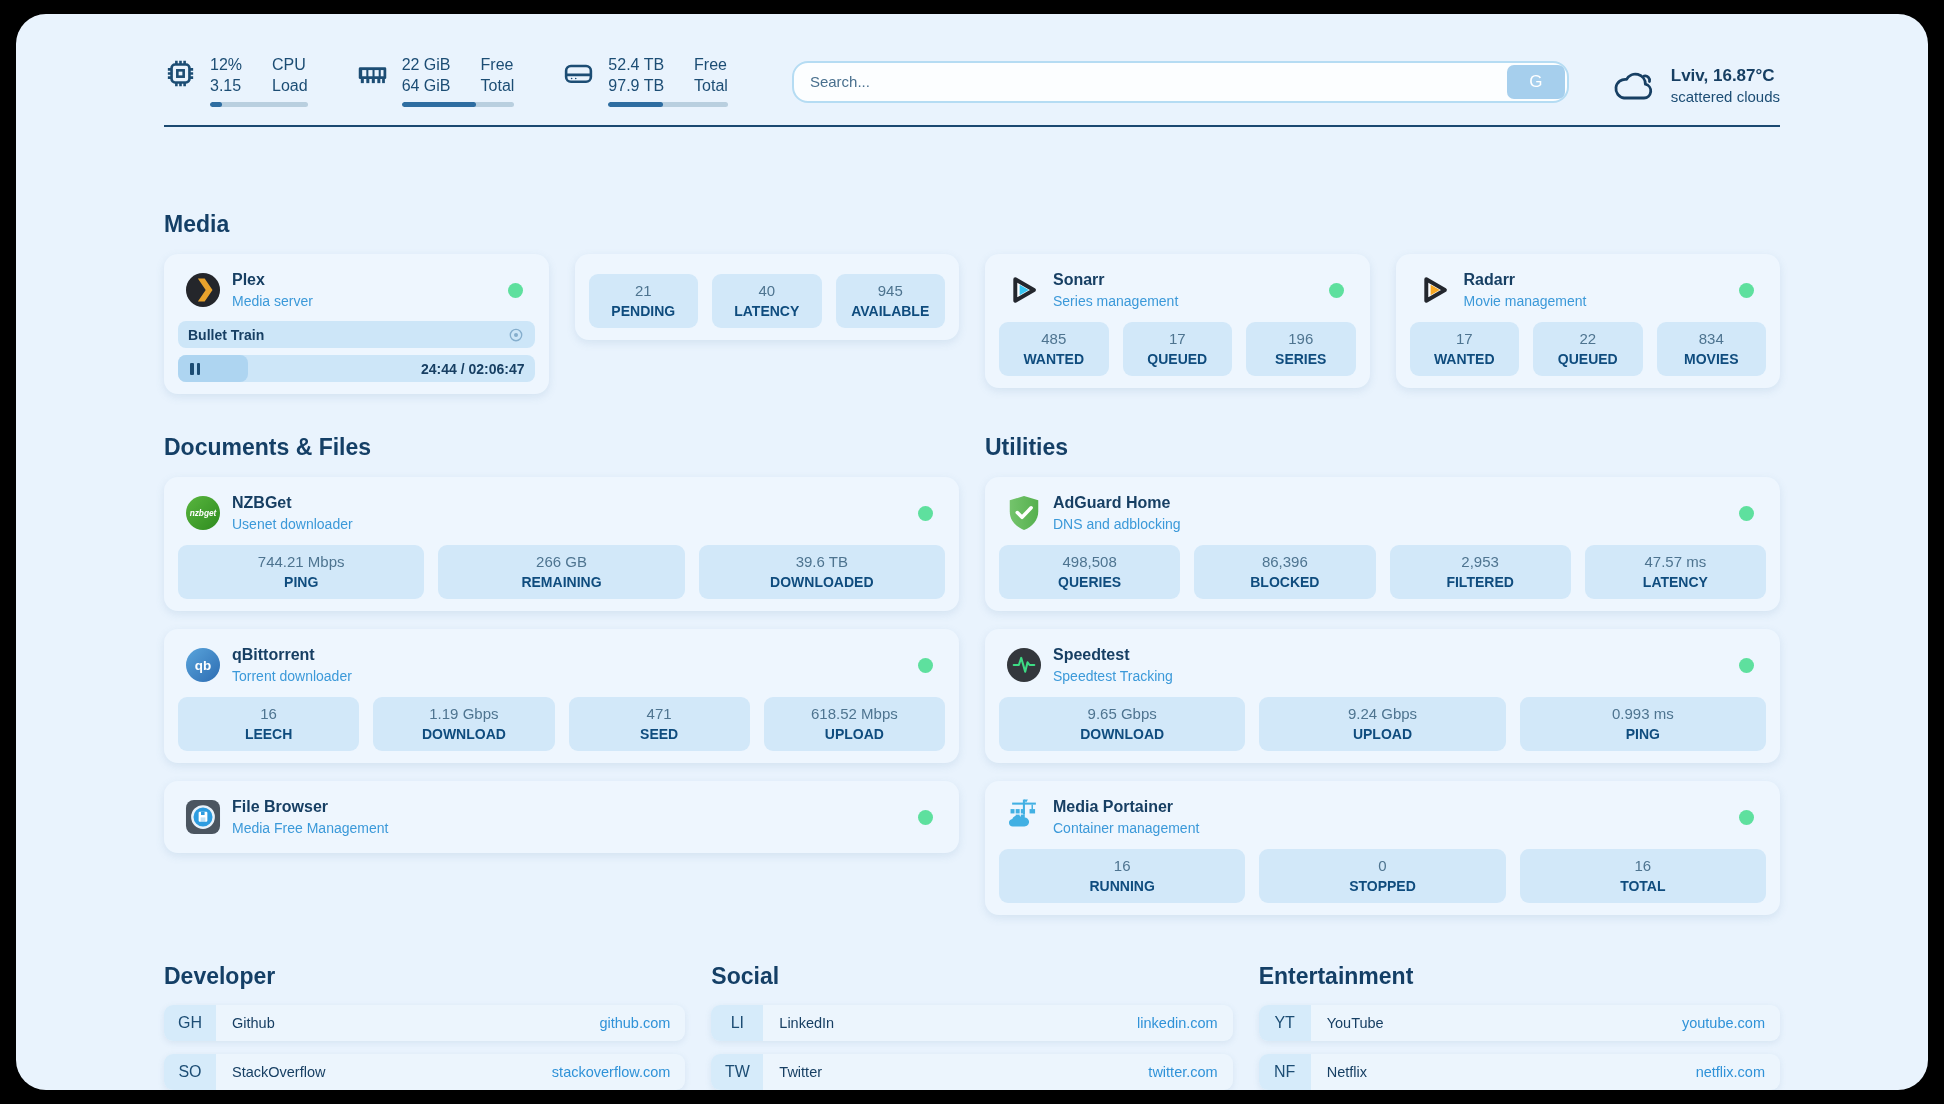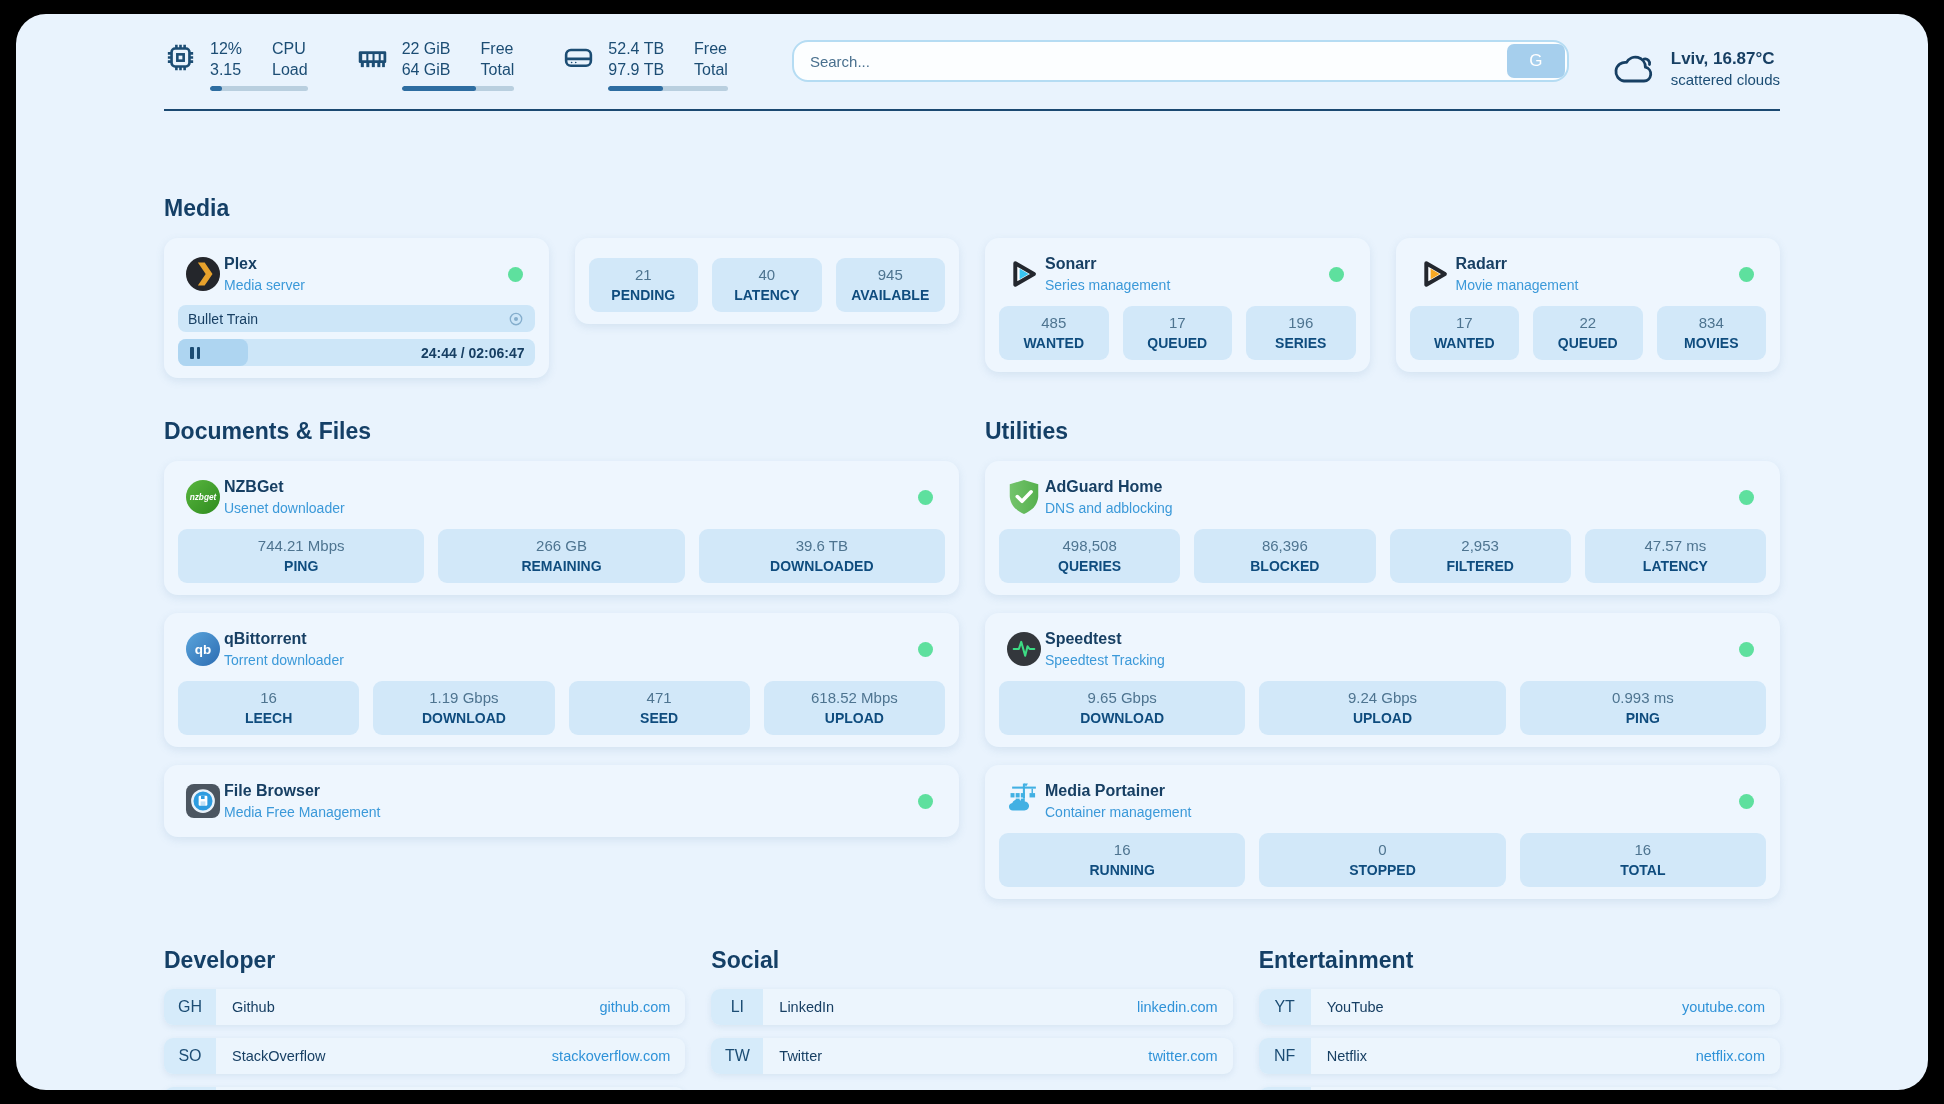--- a/index.html
+++ b/index.html
@@ -1,21 +1,21 @@
 <!DOCTYPE html>
 <html><head>
 <meta charset="utf-8">
 <style>
   html,body{margin:0;padding:0;}
   body{width:1944px;height:1104px;background:#000;font-family:"Liberation Sans",sans-serif;position:relative;overflow:hidden;}
   .panel{position:absolute;left:16px;top:14px;right:16px;bottom:14px;background:#e9f3fd;border-radius:30px;overflow:hidden;}
   .content{padding:0 148px;}
 
   
-  .header{display:flex;align-items:flex-start;padding-top:24px;}
+  .header{display:flex;align-items:center;padding-top:40px;}
   .hstat{display:flex;gap:13px;align-items:flex-start;margin-right:48px;}
   .hstat svg{width:33px;height:33px;margin-top:3px;flex:none;}
   .hstat-cols{display:grid;grid-template-columns:auto auto;column-gap:30px;font-size:16px;font-weight:500;color:#1c4d74;line-height:21px;}
   .hbar{margin-top:6px;height:5px;border-radius:3px;background:#b9cfdf;overflow:hidden;}
   .hbar-fill{height:100%;background:#2e6da1;border-radius:3px;}
   .search-wrap{flex:1;position:relative;margin:2px 44px 0 16px;}
   .search-input{width:100%;box-sizing:border-box;height:42px;border:2px solid #b5dcf3;border-radius:16px;background:#fcfeff;padding:0 74px 0 16px;font-size:15px;color:#1c4d74;font-family:"Liberation Sans",sans-serif;outline:none;}
   .search-input::placeholder{color:#49708e;opacity:1;}
   .search-btn{position:absolute;right:4px;top:4px;bottom:4px;width:58px;background:#a6cfed;border:none;border-radius:7px;color:#fff;font-size:17px;font-weight:500;cursor:pointer;font-family:"Liberation Sans",sans-serif;}
   .weather{display:flex;gap:14px;align-items:center;margin-top:10px;}
@@ -26,34 +26,34 @@
 
   
   .sec-title{font-size:23px;font-weight:600;color:#143f66;}
   .media-sec{margin-top:84px;}
   .media-grid{display:grid;grid-template-columns:repeat(4,1fr);gap:26px;margin-top:16px;align-items:start;}
   .two-col{display:grid;grid-template-columns:1fr 1fr;column-gap:26px;margin-top:40px;align-items:start;}
   .col-cards{display:flex;flex-direction:column;gap:18px;margin-top:16px;}
 
   
   .card{background:#eef6fe;border-radius:14px;padding:12px 14px;box-shadow:0 3px 9px rgba(100,140,180,.16);cursor:pointer;}
-  .card-head{display:flex;align-items:center;gap:2px;padding:4px 6px;}
+  .card-head{display:flex;align-items:center;gap:10px;padding:4px 6px;}
   .svc-icon{width:38px;height:38px;flex:none;display:flex;align-items:center;justify-content:center;}
   .svc-icon svg{width:38px;height:38px;}
   .svc-title{font-size:16px;font-weight:600;color:#173f63;line-height:20px;}
   .svc-sub{font-size:14px;color:#3b99d9;line-height:18px;margin-top:2px;}
   .dot{margin-left:auto;width:15px;height:15px;border-radius:50%;background:#5ee09e;flex:none;margin-right:6px;}
   .stats{display:flex;gap:14px;margin-top:8px;}
   .stat{flex:1;background:#d2e8f9;border-radius:9px;text-align:center;padding:7px 4px 8px;}
   .stat-val{font-size:15px;color:#4e7490;line-height:20px;}
   .stat-lbl{font-size:14px;font-weight:700;color:#0f4c7e;line-height:18px;margin-top:1px;}
 
   
   .media-row{background:#cde6f8;border-radius:8px;height:27px;display:flex;align-items:center;padding:0 10px;margin-top:7px;position:relative;}
-  .mr-title{font-size:14px;color:#173f63;font-weight:400;text-align:right;}
+  .mr-title{font-size:14px;color:#173f63;font-weight:700;text-align:right;}
   .mr-icon{margin-left:auto;display:flex;}
   .mr-icon svg{width:18px;height:18px;}
   .mr-fill{position:absolute;left:0;top:0;bottom:0;background:#aed5f1;border-radius:8px;}
   .pause{position:relative;display:flex;gap:3px;margin-left:2px;}
   .pause span{width:3.5px;height:12px;background:#1c4d74;border-radius:1px;display:block;}
   .mr-time{margin-left:auto;position:relative;font-size:14px;font-weight:600;color:#173f63;}
 
   
   .links-grid{display:grid;grid-template-columns:1fr 1fr 1fr;column-gap:26px;margin-top:48px;align-items:start;}
   .link-rows{display:flex;flex-direction:column;gap:13px;margin-top:15px;}

